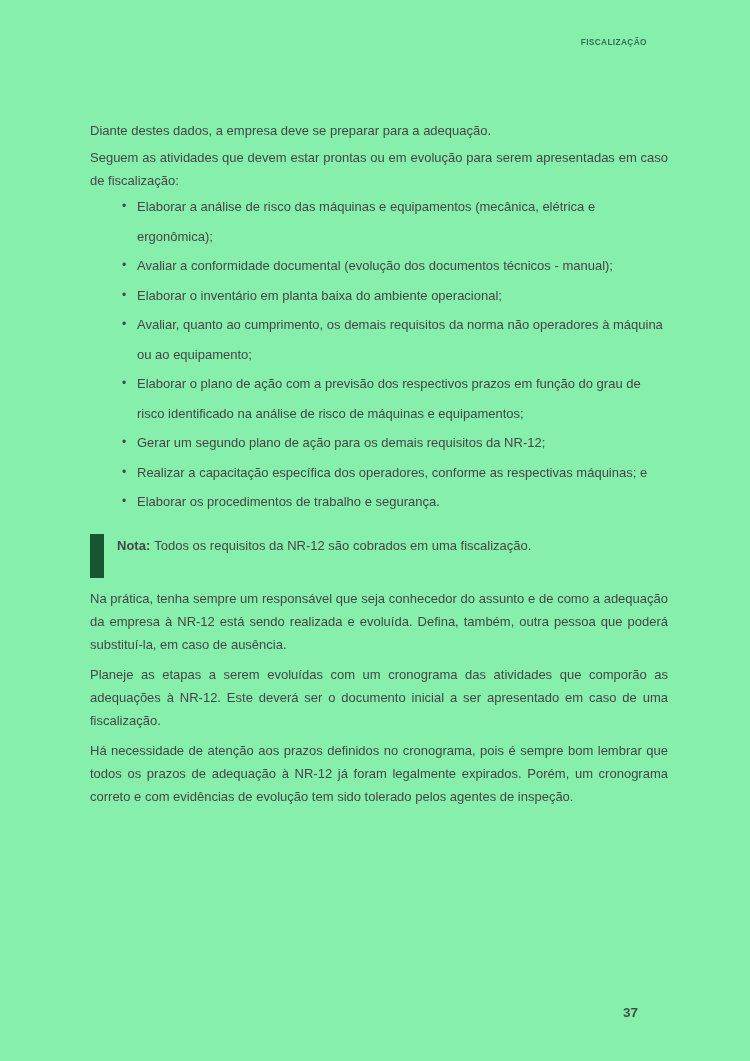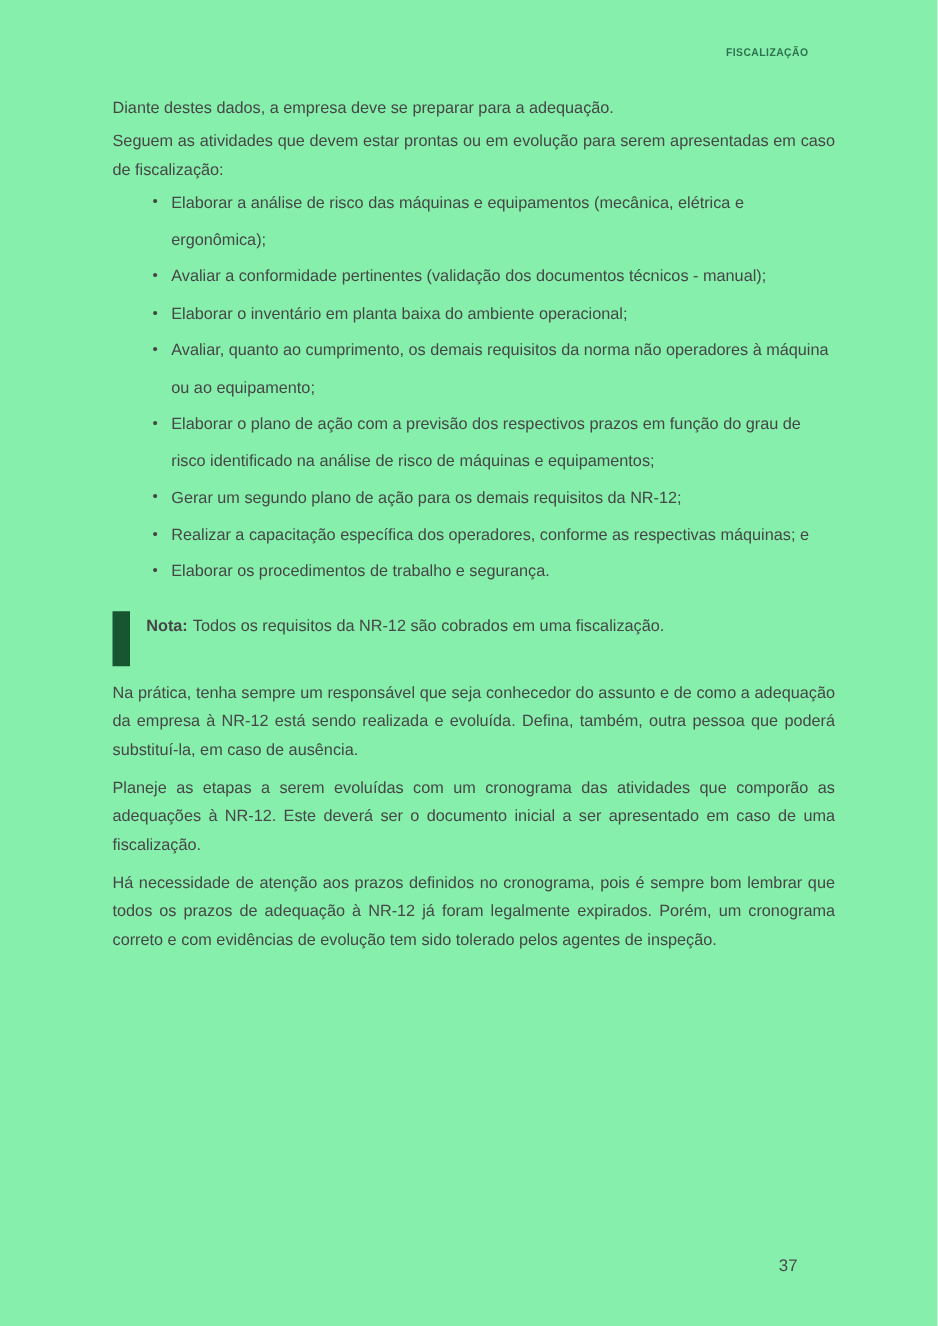--- a/index.html
+++ b/index.html
@@ -32,21 +32,21 @@
     left: 90px;
     top: 0;
     width: 578px;
   }
   .para {
     margin: 0;
     font-size: 13px;
     line-height: 23px;
     text-align: justify;
   }
-  .p1 { margin-top: 74px; }
+  .p1 { margin-top: 119px; }
   .p2 { margin-top: 4px; }
   .p3 { margin-top: 9px; }
   .p4 { margin-top: 7px; }
   .p5 { margin-top: 7px; }
   ul.activities {
     list-style: none;
     margin: 0;
     padding: 0;
   }
   ul.activities li {
@@ -81,21 +81,21 @@
     line-height: 23px;
   }
   .nota-text b {
     margin-right: 4px;
   }
   .page-number {
     position: absolute;
     left: 623px;
     top: 1005px;
     font-size: 13.5px;
-    font-weight: normal;
+    font-weight: bold;
     color: var(--pagenum-gray, #454d48);
   }
 </style>
 </head>
 <body>
 
 <div class="page">
 
   <div class="running-header">FISCALIZAÇÃO</div>
 
@@ -105,21 +105,21 @@
 
     <p class="para p2">Seguem as atividades que devem estar prontas ou em evolução para serem apresentadas em caso de fiscalização:</p>
 
     <ul class="activities">
       <li>
         <span class="bullet">•</span>
         <span>Elaborar a análise de risco das máquinas e equipamentos (mecânica, elétrica e ergonômica);</span>
       </li>
       <li>
         <span class="bullet">•</span>
-        <span>Avaliar a conformidade pertinentes (validação dos documentos técnicos - manual);</span>
+        <span>Avaliar a conformidade documental (evolução dos documentos técnicos - manual);</span>
       </li>
       <li>
         <span class="bullet">•</span>
         <span>Elaborar o inventário em planta baixa do ambiente operacional;</span>
       </li>
       <li>
         <span class="bullet">•</span>
         <span>Avaliar, quanto ao cumprimento, os demais requisitos da norma não operadores à máquina ou ao equipamento;</span>
       </li>
       <li>

